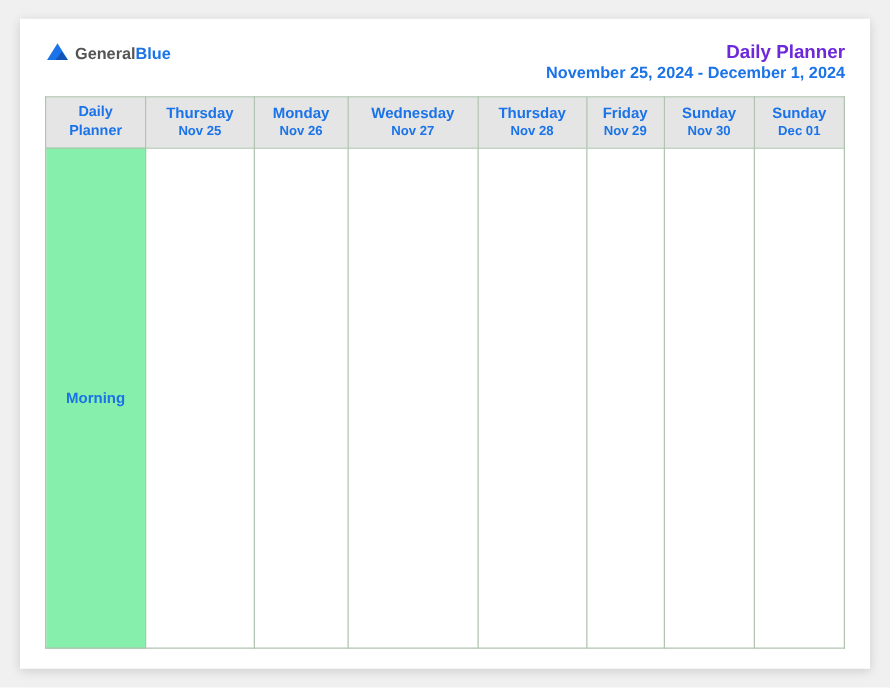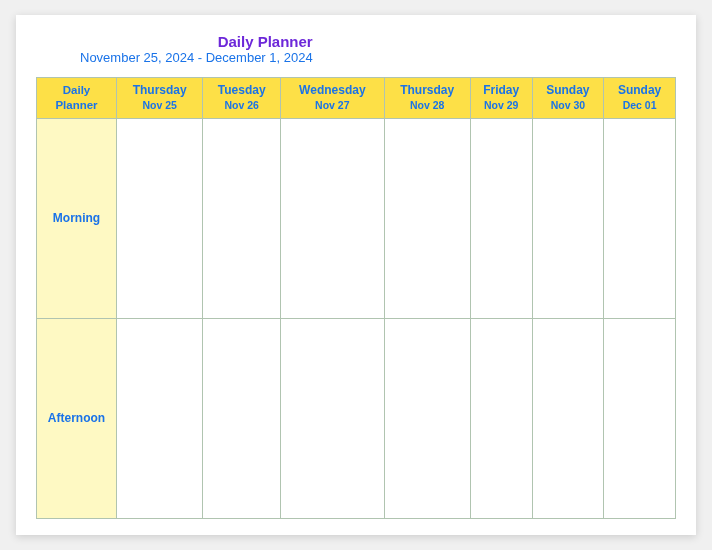--- a/index.html
+++ b/index.html
@@ -63,38 +63,38 @@
     }
 
     .title-main {
       font-size: 15px;
       font-weight: bold;
       color: #6d28d9;
     }
 
     .title-dates {
       font-size: 13px;
-      font-weight: normal;
+      font-weight: bold;
       color: #1a73e8;
       padding-left: 44px;
     }
 
     .planner-table {
       flex: 1;
       border-collapse: collapse;
       width: 100%;
     }
 
     .planner-table th,
     .planner-table td {
       border: 1px solid #b0c4b0;
     }
 
     .planner-table thead th {
-      background: #fde047;
+      background: #e5e5e5;
       text-align: center;
       padding: 5px 4px;
       font-size: 11.5px;
       font-weight: bold;
       color: #1a73e8;
       line-height: 1.3;
     }
 
     .planner-table thead th .day-name {
       display: block;
@@ -117,51 +117,60 @@
     }
 
     .planner-table tbody td {
       background: #fff;
       height: 110px;
       vertical-align: middle;
       text-align: center;
     }
 
     .planner-table tbody td.row-label {
-      background: #fef9c3;
+      background: #86efac;
       color: #1a73e8;
       font-weight: bold;
       font-size: 12px;
       width: 80px;
     }
   </style>
 </head>
 <body>
 
 <div class="page">
   <div class="header">
+    <div class="logo-area">
+      <svg class="logo-icon" viewBox="0 0 24 24" xmlns="http://www.w3.org/2000/svg">
+        <polygon points="12,2 22,18 2,18" fill="#1a73e8"></polygon>
+        <polygon points="16,10 22,18 10,18" fill="#0d47a1" opacity="0.7"></polygon>
+      </svg>
+      <div class="logo-text">
+        <span class="general">General</span><span class="blue">Blue</span>
+      </div>
+    </div>
     <div class="title-area">
       <div class="title-main">Daily Planner</div>
       <div class="title-dates">November 25, 2024 - December 1, 2024</div>
     </div>
   </div>
 
   <table class="planner-table">
     <thead>
       <tr>
         <th class="header-label">
           <span>Daily</span><br>
           <span>Planner</span>
         </th>
         <th>
           <span class="day-name">Thursday</span>
           <span class="day-date">Nov 25</span>
         </th>
         <th>
-          <span class="day-name">Tuesday</span>
+          <span class="day-name">Monday</span>
           <span class="day-date">Nov 26</span>
         </th>
         <th>
           <span class="day-name">Wednesday</span>
           <span class="day-date">Nov 27</span>
         </th>
         <th>
           <span class="day-name">Thursday</span>
           <span class="day-date">Nov 28</span>
         </th>
@@ -183,25 +192,15 @@
       <tr>
         <td class="row-label">Morning</td>
         <td></td>
         <td></td>
         <td></td>
         <td></td>
         <td></td>
         <td></td>
         <td></td>
       </tr>
-      <tr>
-        <td class="row-label">Afternoon</td>
-        <td></td>
-        <td></td>
-        <td></td>
-        <td></td>
-        <td></td>
-        <td></td>
-        <td></td>
-      </tr>
     </tbody>
   </table>
 </div>
 
 </body></html>

